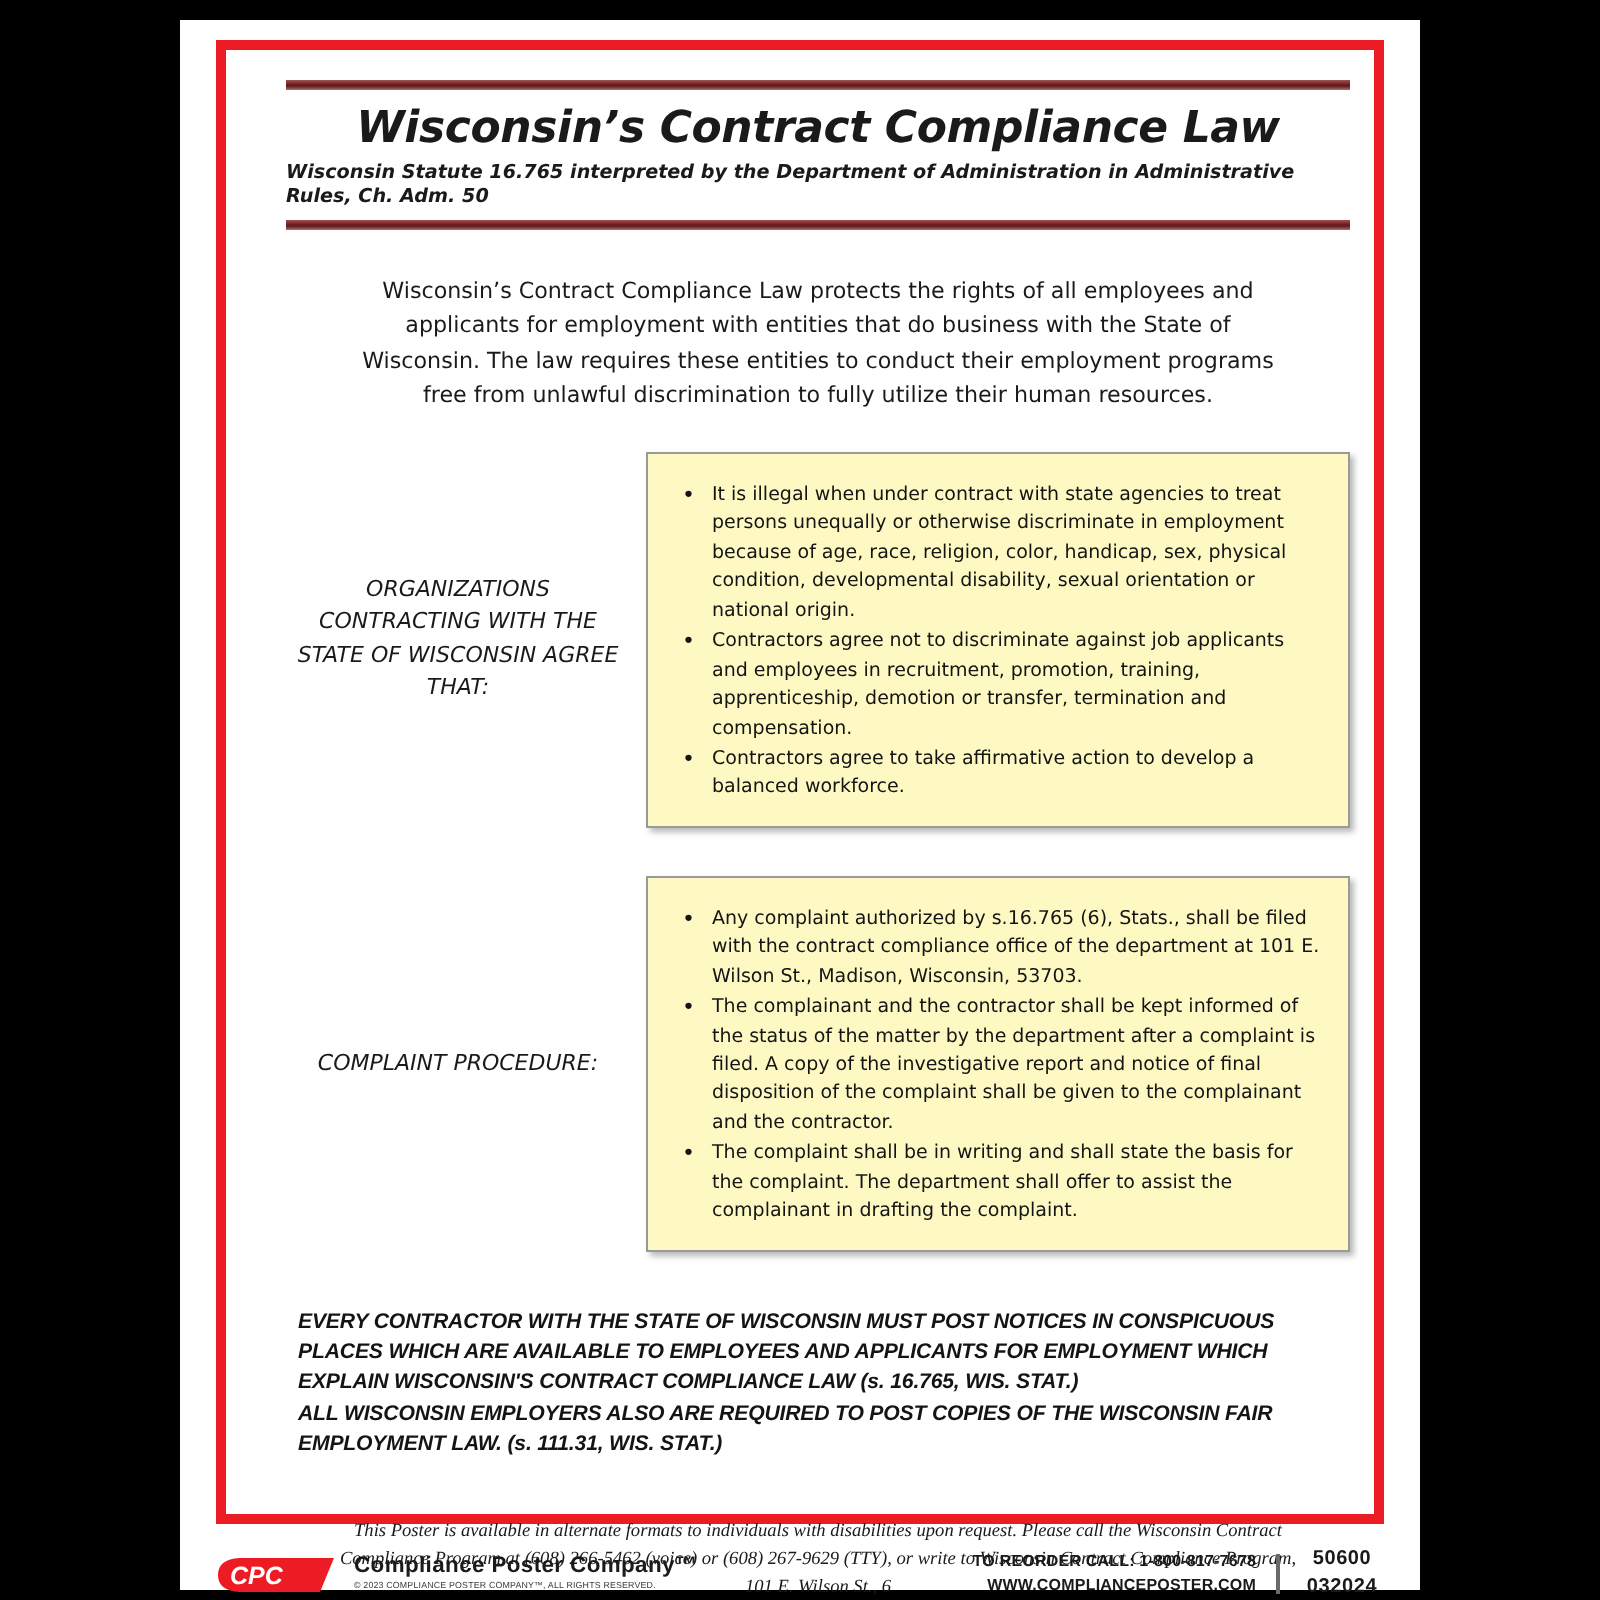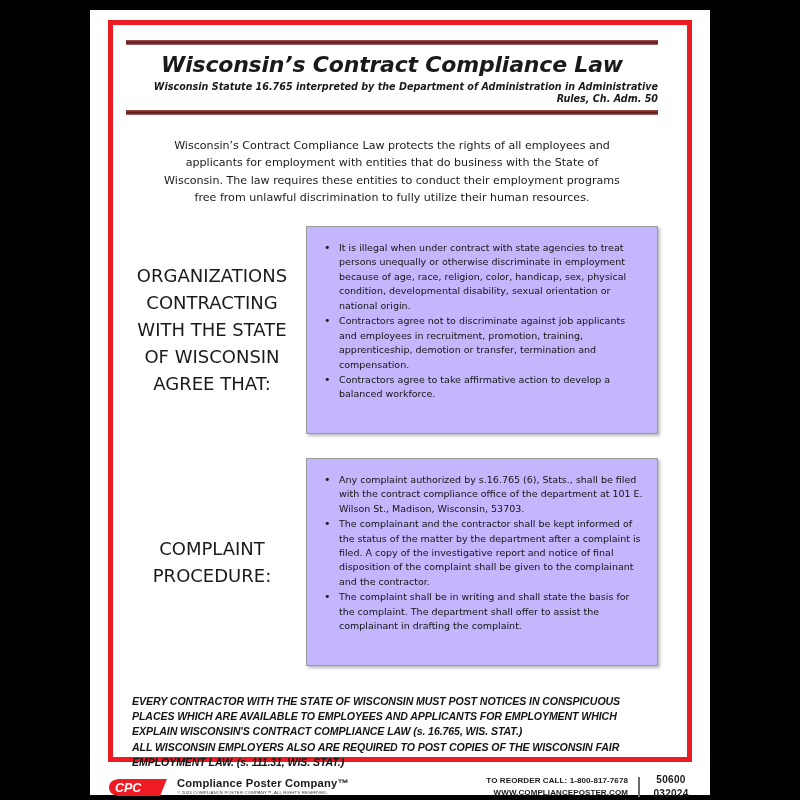--- a/index.html
+++ b/index.html
@@ -29,21 +29,21 @@
     left: 18px;
     top: 10px;
     width: 584px;
     height: 742px;
     border: 5px solid #ed1c24;
     box-sizing: border-box;
   }
 
   #content {
     position: absolute;
-    left: 20px;
+    left: 37px;
     top: 20px;
     width: 564px;
     height: 722px;
     box-sizing: border-box;
     padding: 10px 16px 4px 16px;
   }
 
   
   .rule {
     height: 5px;
@@ -58,21 +58,21 @@
     font-family: "DejaVu Sans", sans-serif;
     font-style: italic;
     font-weight: bold;
     font-size: 22px;
     color: #1a1a1a;
     letter-spacing: -0.2px;
     margin: 2px 0 4px 0;
     line-height: 1.15;
   }
   #poster-subtitle {
-    text-align: right;
+    text-align: left;
     font-family: "DejaVu Sans", sans-serif;
     font-style: italic;
     font-weight: bold;
     font-size: 9.6px;
     color: #1a1a1a;
     margin: 0 0 2px 0;
     line-height: 1.2;
   }
 
   
@@ -92,34 +92,35 @@
     align-items: center;
     margin-top: 20px;
   }
   #section-complaint.section-row { margin-top: 24px; }
 
   .section-heading {
     width: 180px;
     flex: 0 0 180px;
     text-align: center;
     font-family: "DejaVu Sans", sans-serif;
-    font-size: 18px;
+    font-style: italic;
+    font-size: 11px;
     color: #1a1a1a;
     line-height: 1.5;
     padding-right: 8px;
     box-sizing: border-box;
   }
 
   .bullet-box {
     flex: 1 1 auto;
     border: 1px solid #9a9a9a;
-    background: #c4b5fd;
+    background: #fef9c3;
     box-shadow: 2px 2px 3px rgba(0,0,0,0.28);
     box-sizing: border-box;
-    padding: 14px 14px 30px 10px;
+    padding: 14px 14px 10px 10px;
   }
   #box-organizations { min-height: 158px; }
   #box-complaint { min-height: 158px; }
 
   .bullet-box ul {
     margin: 0;
     padding-left: 20px;
     list-style: none;
   }
   .bullet-box li {

